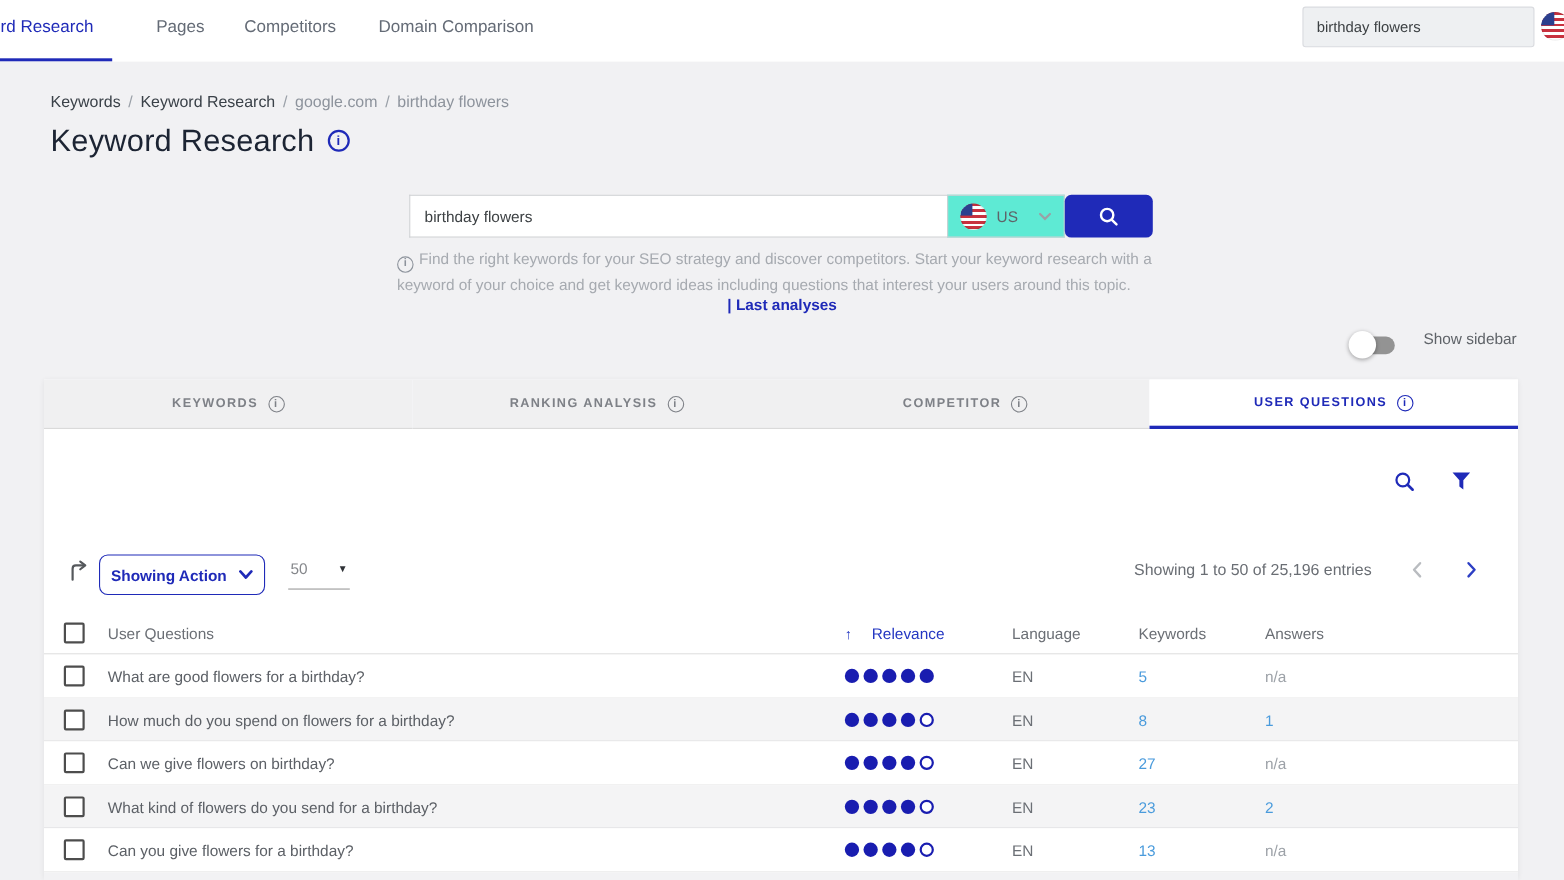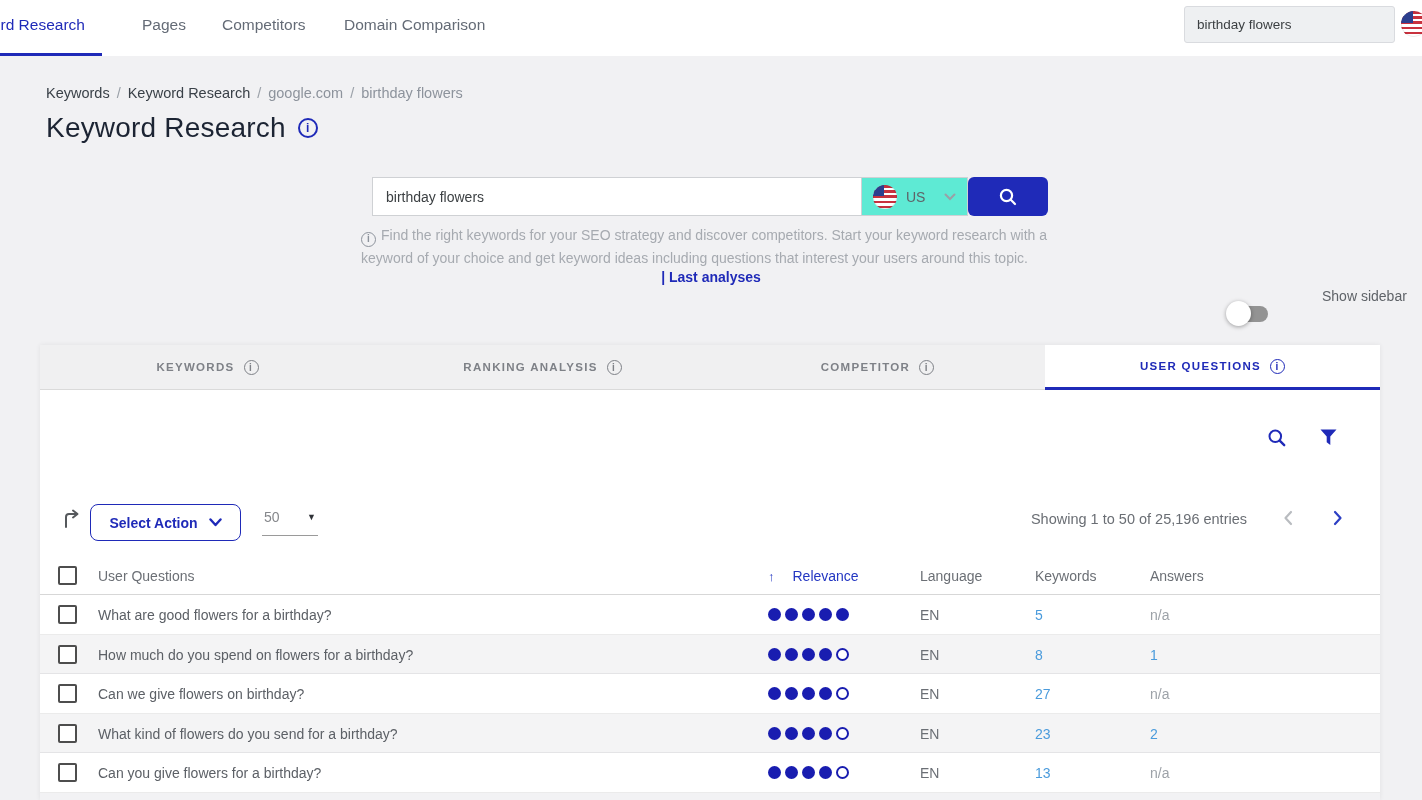--- a/index.html
+++ b/index.html
@@ -54,21 +54,21 @@
   .description { position:absolute; left:361px; top:224px; width:700px; 
     font-size:14px; line-height:22.5px; color:#a6aab0; }
   .description .info-icon { vertical-align:-2px; margin-right:5px; }
   .last-analyses { position:absolute; left:361px; top:269px; width:700px; text-align:center;
     font-size:14px; font-weight:600; color:#1f2ab8; cursor:pointer; }
 
   
   .toggle-track { position:absolute; left:1230px; top:306px; width:38px; height:16px; background:#939393; border-radius:8px; cursor:pointer; }
   .toggle-knob { position:absolute; left:1226px; top:301px; width:25px; height:25px; background:#fff; border-radius:50%;
     box-shadow:0 1px 4px rgba(0,0,0,.35); }
-  .toggle-label { position:absolute; left:1294px; top:288px; font-size:14px; color:#5f6368;margin-left:28px; }
+  .toggle-label { position:absolute; left:1294px; top:300px; font-size:14px; color:#5f6368; }
 
   
   .panel { position:absolute; left:40px; top:345px; width:1340px; height:455px; background:#fff; box-shadow:0 0 5px rgba(0,0,0,.07); }
   .tab { position:absolute; top:0; height:45px; width:335px; display:flex; align-items:center; justify-content:center; gap:9px;
     background:#f0f0f1; border-bottom:1px solid #dadada; cursor:pointer;
     font-size:11.5px; font-weight:700; letter-spacing:1.3px; color:#7e8187; }
   .tab.active { background:#fff; border-bottom:3px solid #1f2ab8; color:#1f2ab8; }
 
   
   .tool-icon { position:absolute; cursor:pointer; }
@@ -191,21 +191,21 @@
   </div>
 
   <div class="tool-icon" style="left:22px;top:164px">
     <svg width="21" height="21" viewBox="0 0 21 21">
       <path d="M4 18 V8 Q4 5 7 5 H14" fill="none" stroke="#55585c" stroke-width="2" stroke-linecap="round"></path>
       <polyline points="11,1.5 15.5,5 11,8.5" fill="none" stroke="#55585c" stroke-width="2" stroke-linecap="round" stroke-linejoin="round"></polyline>
     </svg>
   </div>
 
   <div class="select-action">
-    <span>Select Action</span>
+    <span>Showing Action</span>
     <svg width="13" height="9" viewBox="0 0 13 9">
       <polyline points="1.5,1.5 6.5,7 11.5,1.5" fill="none" stroke="#1f2ab8" stroke-width="2.4" stroke-linecap="round" stroke-linejoin="round"></polyline>
     </svg>
   </div>
 
   <div class="page-size">
     <span>50</span>
     <span class="tri">▼</span>
   </div>
 

